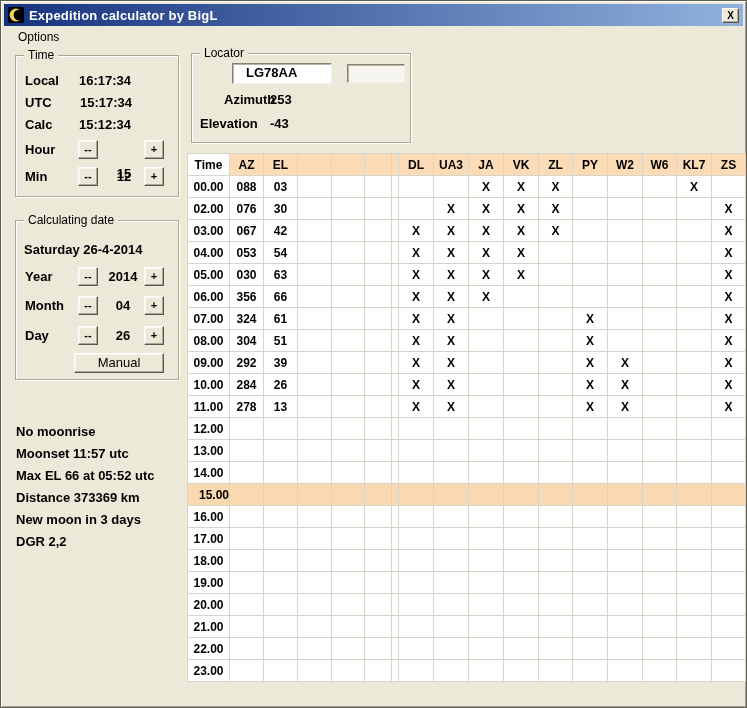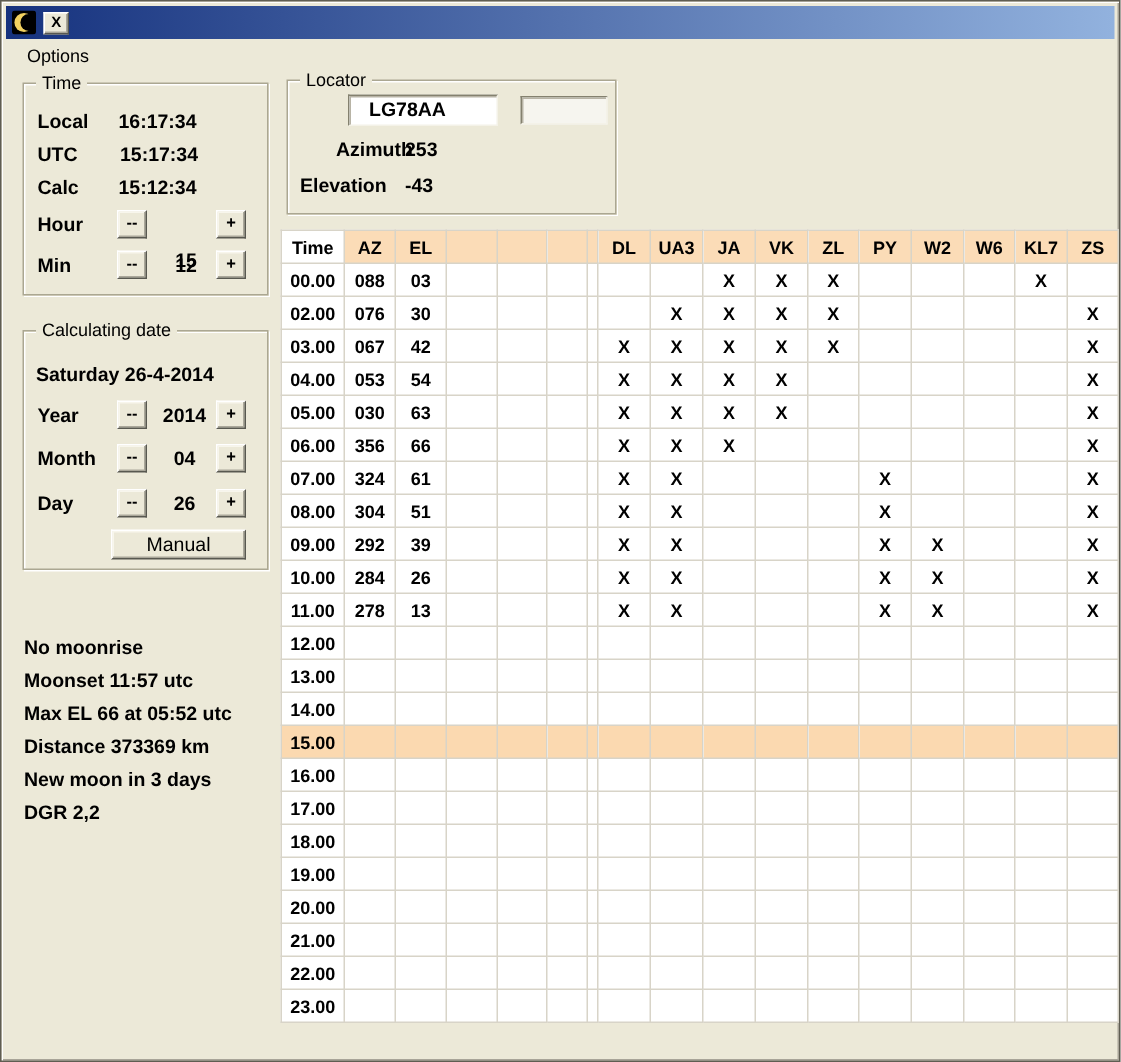--- a/index.html
+++ b/index.html
@@ -62,36 +62,37 @@
     position:absolute;left:186px;top:152px;width:558px;
     border-collapse:collapse;table-layout:fixed;
     font-size:12px;font-weight:bold;background:#ffffff;
   }
   table.grid td,table.grid th{
     border:1px solid #D8D4C8;height:22px;padding:0;text-align:center;
     overflow:hidden;white-space:nowrap;font-weight:bold;
   }
   table.grid th{background:var(--hdr-bg,#FBDCB7);}
   table.grid th.first{background:#ffffff;}
-  tr.hl td{background:var(--hl-bg,#FBD9B0);}
+  tr.hl td{background:var(--hl-bg,#FBD9B0);text-align:right;}
   .moon-svg{display:block;}
 </style>
 </head>
 <body>
 
 <div class="window" style="--tb-left: #16327E; --tb-right: #92B2DE; --hdr-bg: #FBDCB7; --hl-bg: #FBD9B0;">
 
   <div class="titlebar">
     <span class="title-icon">
       <svg class="moon-svg" width="16" height="16" viewBox="0 0 16 16">
         <rect x="0" y="0" width="16" height="16" rx="2" fill="#000000"></rect>
         <circle cx="8" cy="8" r="6.4" fill="#F2D160"></circle>
         <circle cx="11.2" cy="8" r="5.6" fill="#000000"></circle>
       </svg>
     </span>
+    <span class="title-text">Expedition calculator by BigL</span>
     <span class="close-btn">X</span>
   </div>
 
   <div class="menubar">
       <span class="menu-item">Options</span>
     </div>
 
   <div class="group" style="left:14px;top:54px;width:164px;height:142px;">
     <span class="group-caption">Time</span>
     <span class="lblrow" style="left:9px;top:17px;">Local</span>

